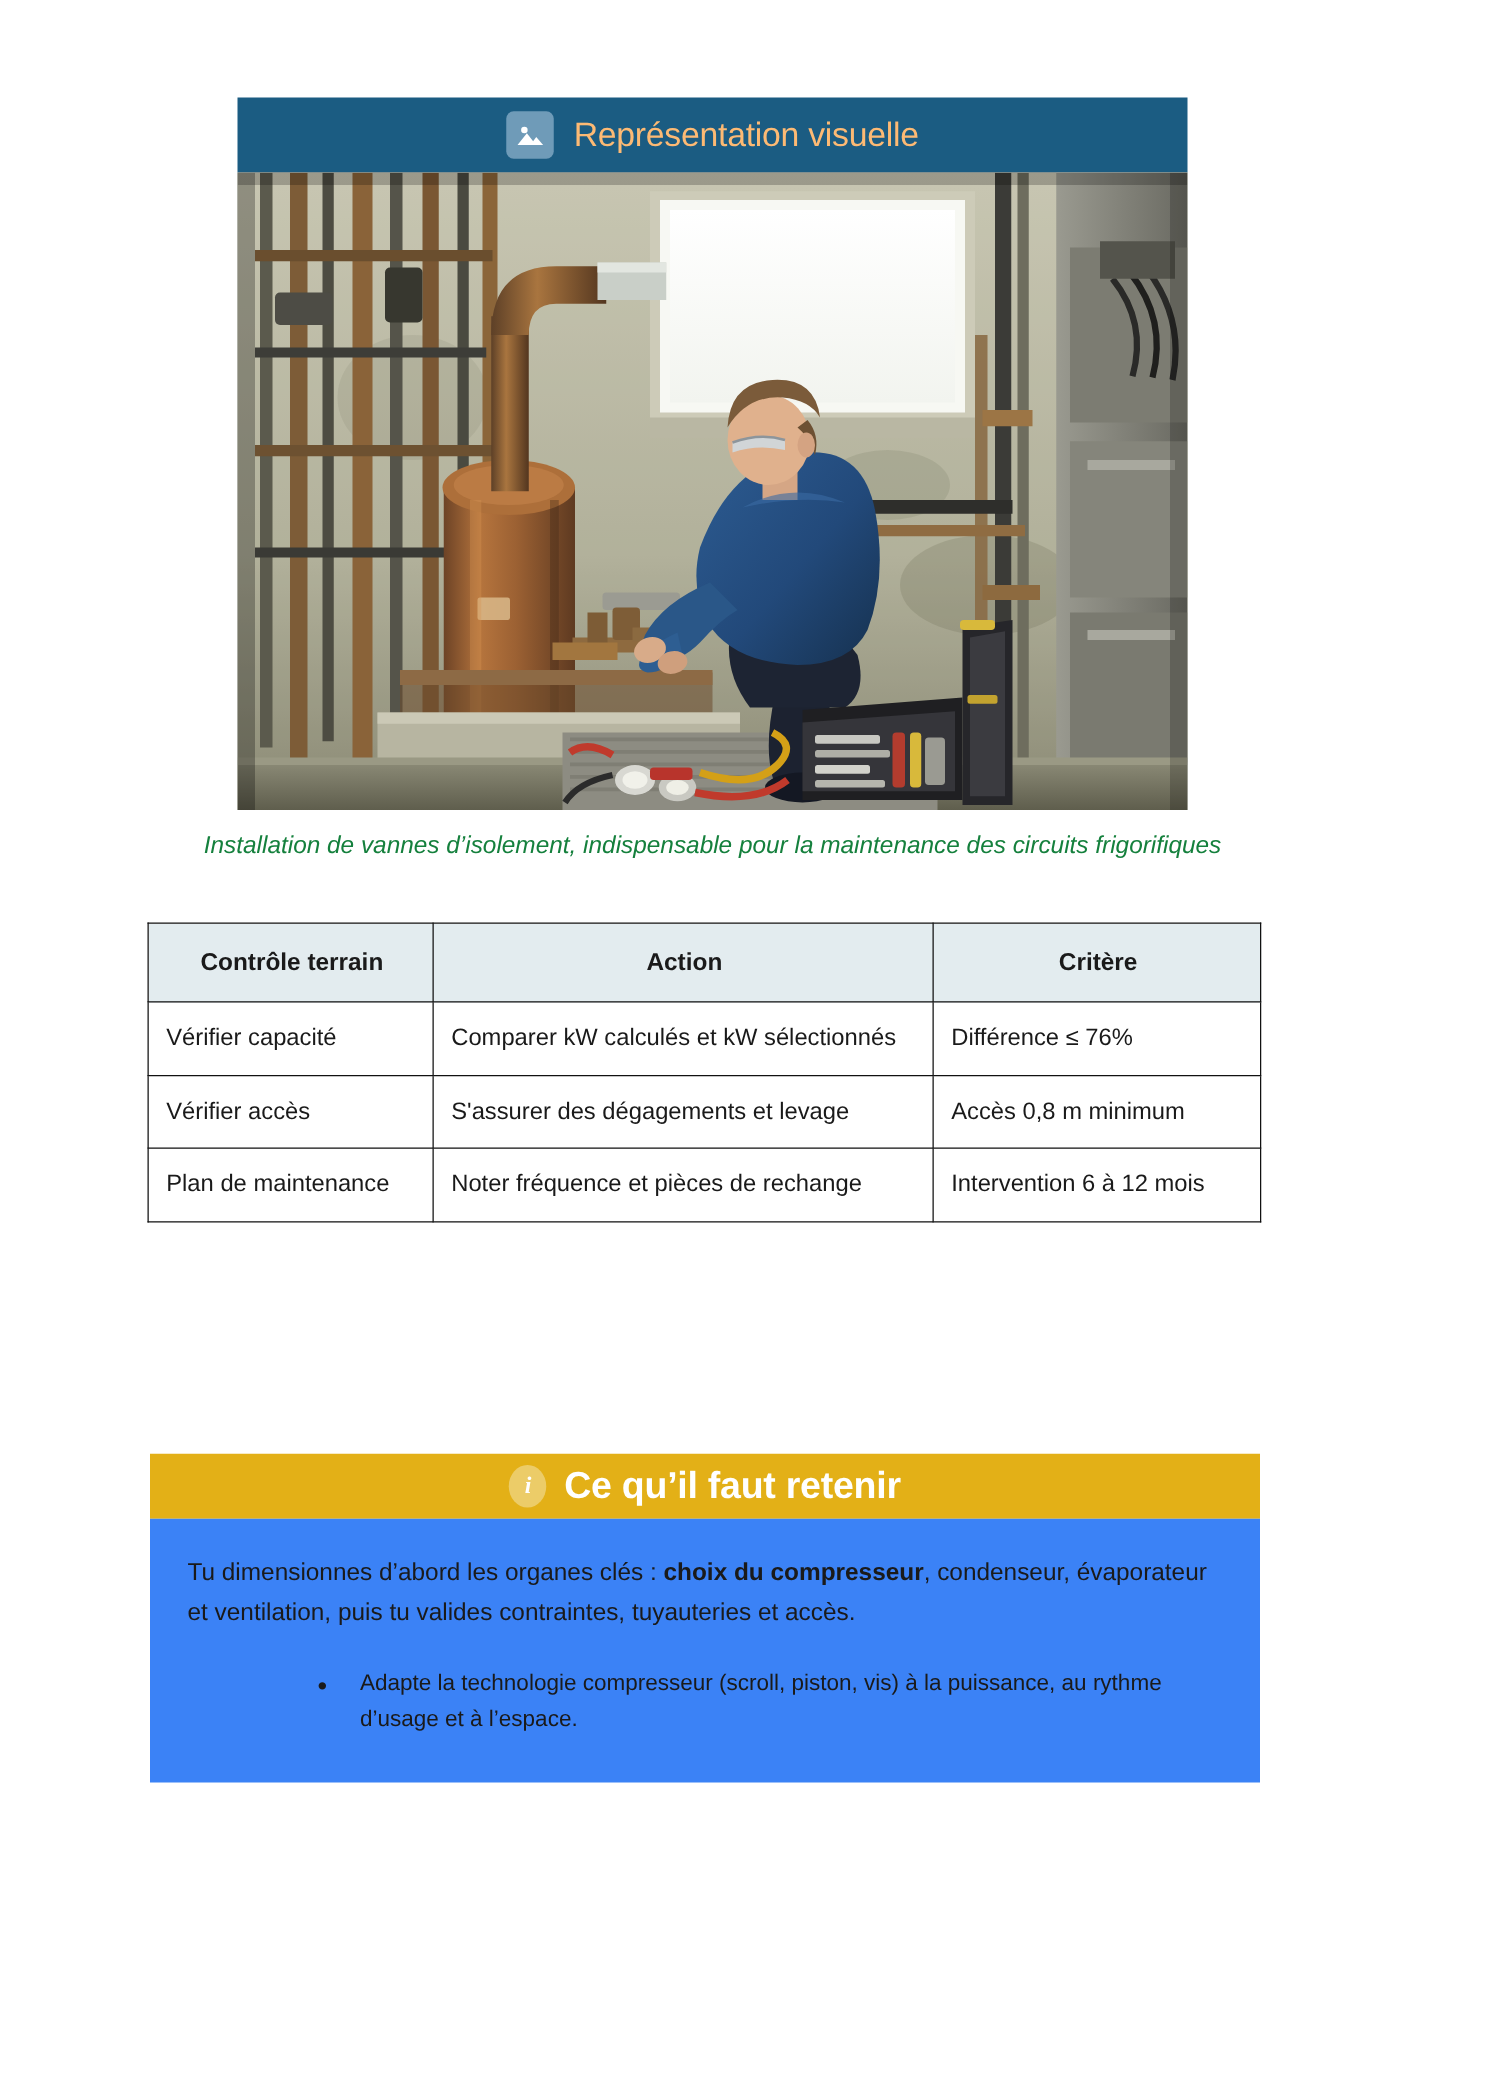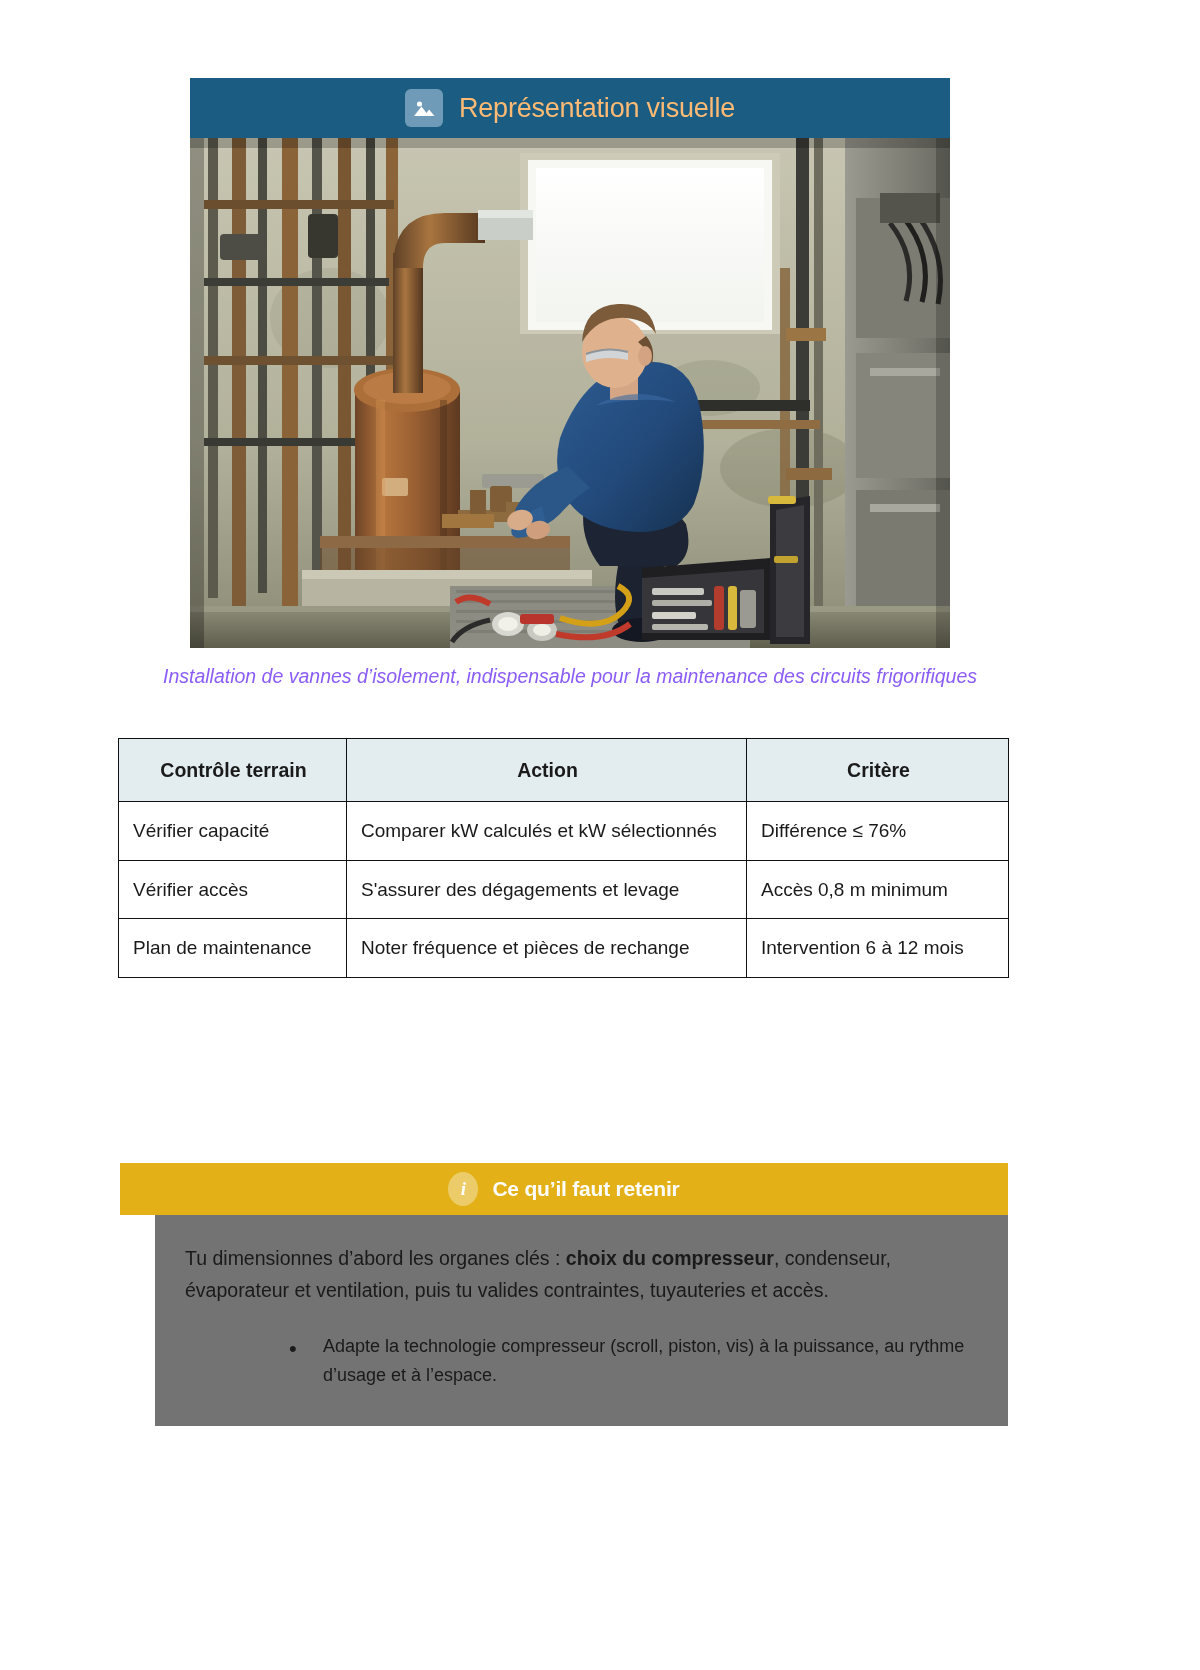--- a/index.html
+++ b/index.html
@@ -70,21 +70,21 @@
   }
   .photo svg { display: block; width: 760px; height: 510px; }
 
   .caption {
     width: 830px;
     margin: 14px auto 0 -35px;
     text-align: center;
     font-style: italic;
     font-size: 19.5px;
     line-height: 1.45;
-    color: #8b5cf6;
+    color: #15803d;
   }
 
   
   .table-wrap {
     position: absolute;
     left: 118px;
     top: 738px;
     width: 890px;
   }
   table.field-table {
@@ -139,30 +139,29 @@
     justify-content: center;
     color: #ffffff;
     font-size: 19px;
     font-weight: bold;
     font-style: italic;
     font-family: "Liberation Serif", serif;
     flex: 0 0 auto;
   }
   .callout-header-title {
     color: #ffffff;
-    font-size: 21px;
+    font-size: 30px;
     font-weight: bold;
     letter-spacing: -0.2px;
     white-space: nowrap;
   }
   .callout-body {
-    background: #737373;
+    background: #3b82f6;
     padding: 28px 36px 36px 30px;
     min-height: 180px;
-    margin-left: 35px;
   }
   .callout-para {
     font-size: 19.5px;
     line-height: 1.62;
     margin: 0 0 26px 0;
     color: #1a1a1a;
   }
   .callout-para b { font-weight: bold; }
   .callout-list {
     margin: 0;

